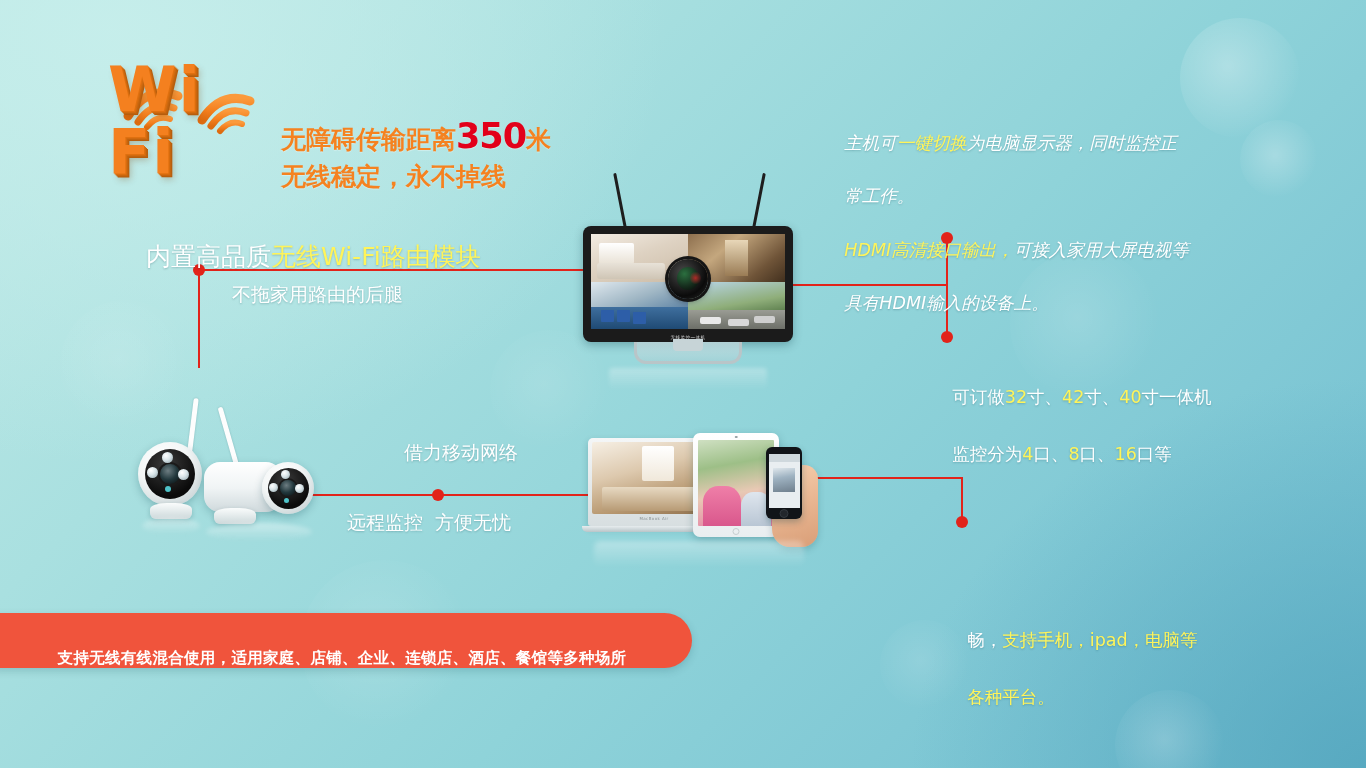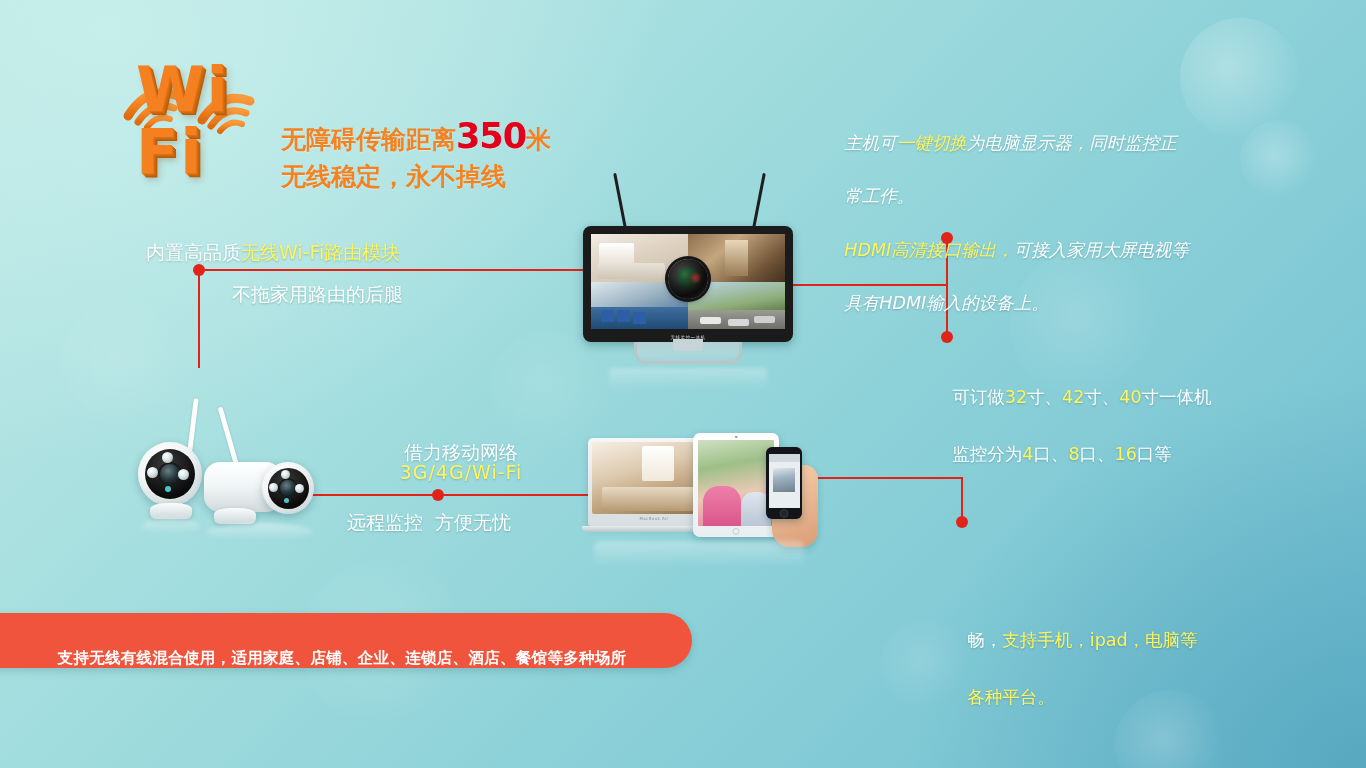--- a/index.html
+++ b/index.html
@@ -54,21 +54,21 @@
     text-shadow:0 1px 1px rgba(255,255,255,.35); }
   #wifi-head .num{ color:#e2001a; font-size:35px; font-weight:700; letter-spacing:-1px; }
 
   
   #wifi-logo{ position:absolute; left:108px; top:78px; width:175px; height:105px; }
   .wtext{ position:absolute; bottom:0; left:0; width:100%;
      font-family:"DejaVu Sans","Liberation Sans",sans-serif;
      font-size:62px; font-weight:800; letter-spacing:2px; color:#f4801f;
      text-shadow: 1px 1px 0 #e0700f, 2px 2px 0 #d06a10, 3px 3px 0 #c0630e,
                   4px 4px 0 #b65d0d, 5px 6px 7px rgba(120,60,0,.30);
-     line-height:1;margin-left:28px; }
+     line-height:1; }
 
   
   #banner{ position:absolute; left:-8px; top:613px; width:700px; height:55px;
     background:#f0543c; border-radius:0 28px 28px 0;
     box-shadow:0 3px 8px rgba(0,60,70,.18);
     display:flex; align-items:center; justify-content:center; }
   #banner span{ color:#fff; font-size:15.5px; font-weight:700; letter-spacing:.3px;margin-top:35px; }
 
   
   #monitor{ position:absolute; left:583px; top:172px; width:210px; height:190px; }
@@ -234,37 +234,36 @@
       </g>
     </svg>
     <div class="wtext">Wi Fi</div>
   </div>
 
   <div id="wifi-head">
     <div><span>无障碍传输距离</span><span class="num">350</span><span>米</span></div>
     <div>无线稳定，永不掉线</div>
   </div>
 
-  <div class="txt" style="left:146px; top:239px; font-size:19px;"><span>内置高品质</span><span class="hl">无线Wi-Fi路由模块</span></div>
+  <div class="txt" style="left:146px; top:239px; font-size:25px;"><span>内置高品质</span><span class="hl">无线Wi-Fi路由模块</span></div>
   <div class="txt" style="left:232px; top:281px; font-size:19px;">不拖家用路由的后腿</div>
 
   <div class="txt" style="left:822px; top:103px; font-size:17.5px; width:420px; line-height:1.53;font-style:italic;">
     <span>主机可</span><span class="hl">一键切换</span><span>为电脑显示器，同时监控正</span><br>
     <span>常工作。</span><br>
     <span class="hl">HDMI高清接口输出，</span><span>可接入家用大屏电视等</span><br>
     <span>具有HDMI输入的设备上。</span>
   </div>
 
   <div class="txt" style="left:930px; top:355px; font-size:17.5px; width:330px; line-height:1.62;">
     <span>可订做</span><span class="hl">32</span><span>寸、</span><span class="hl">42</span><span>寸、</span><span class="hl">40</span><span>寸一体机</span><br>
     <span>监控分为</span><span class="hl">4</span><span>口、</span><span class="hl">8</span><span>口、</span><span class="hl">16</span><span>口等</span>
   </div>
 
   <div class="txt" style="left:383px; top:439px; font-size:19px; text-align:center; width:156px;">借力移动网络</div>
-  <div class="txt hl" style="left:383px; top:459px; font-size:19px; text-align:center; width:156px; letter-spacing:1px;">3G/4G/Wi-Fi</div>
   <div class="txt" style="left:347px; top:509px; font-size:19px; width:230px;">远程监控  方便无忧</div>
 
   <div class="txt" style="left:945px; top:541px; font-size:17.5px; width:305px; line-height:1.62;">
     <br>
     <span>畅，</span><span class="hl">支持手机，ipad，电脑等</span><br>
     <span class="hl">各种平台。</span>
   </div>
 
   <div id="monitor">
     <div class="antenna ant-l"></div>

